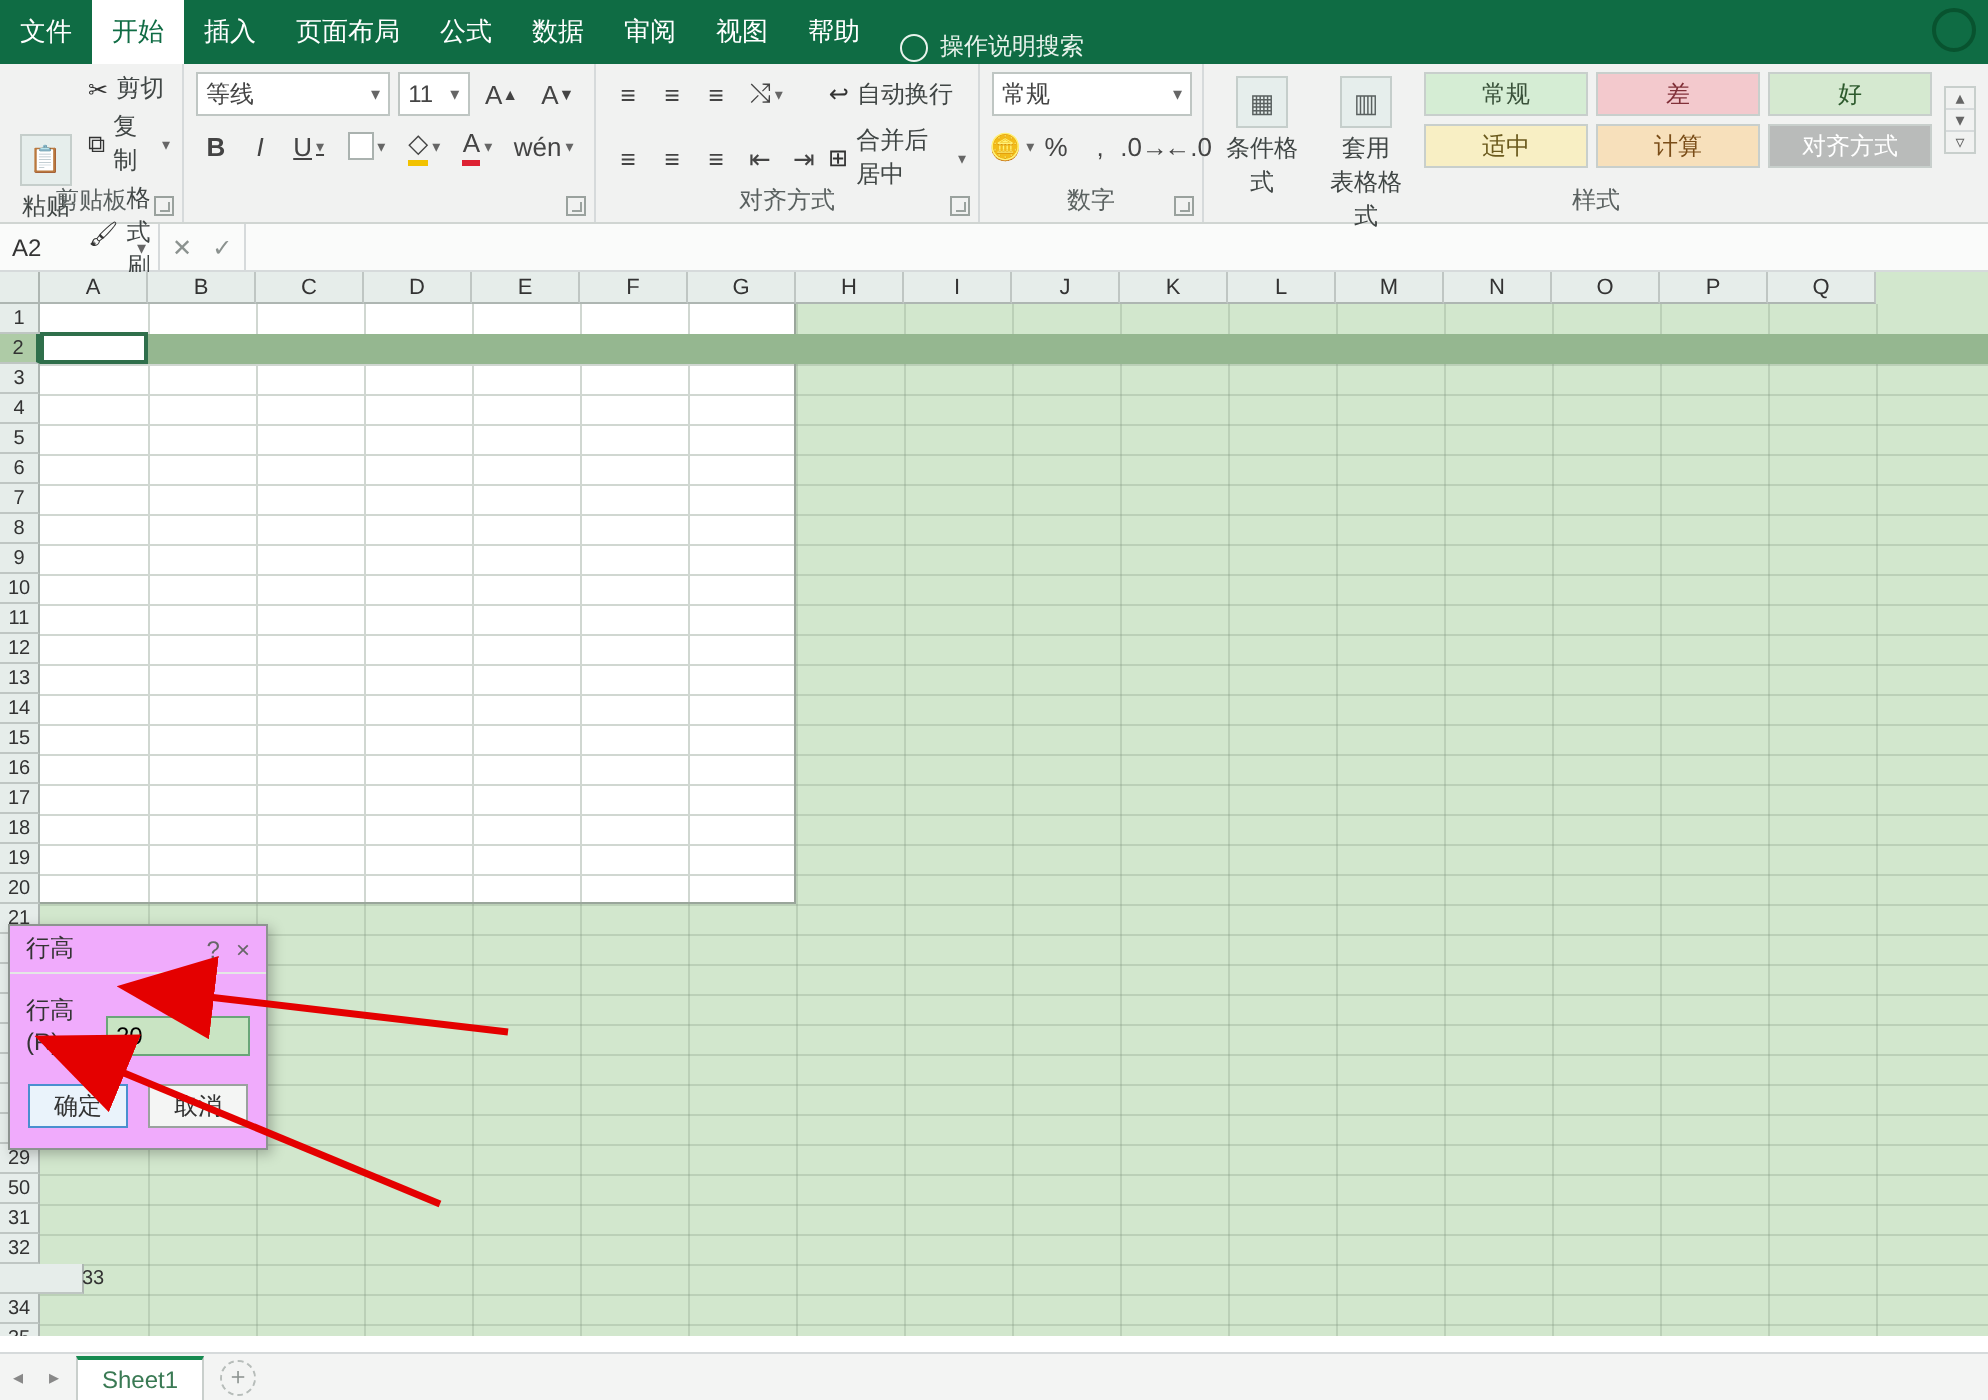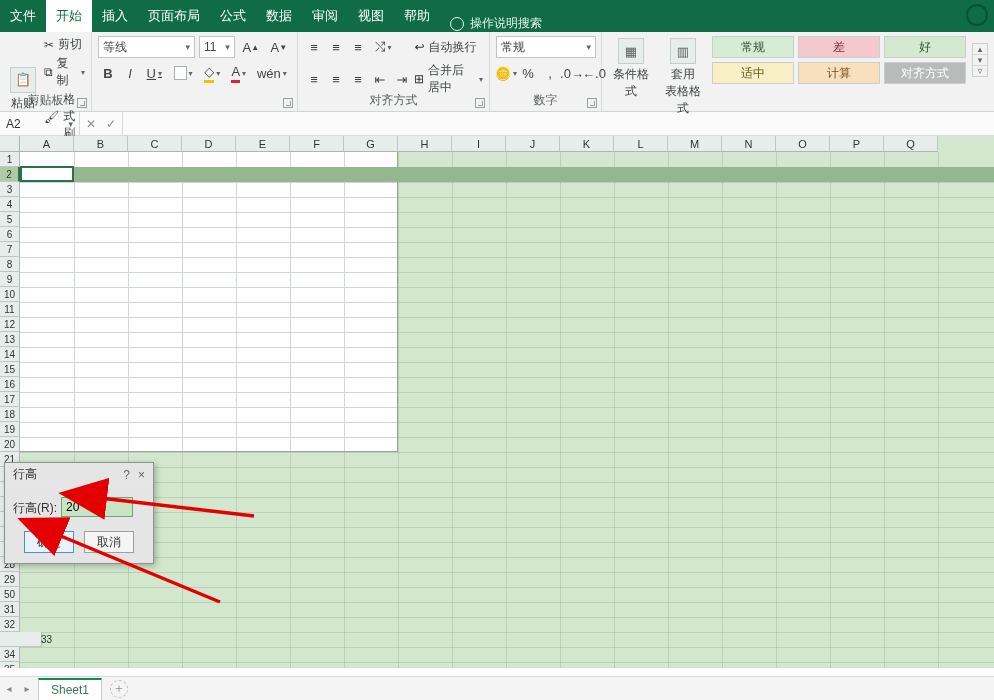--- a/index.html
+++ b/index.html
@@ -77,21 +77,21 @@
   .sel-row { position:absolute; left:0; right:0; background:#95b790; z-index:3; }
   .sel-cell { position:absolute; background:#fff; border:2px solid #2f6f4b; z-index:4; }
 
   
   .status { position:absolute; left:0; right:0; bottom:0; height:24px; background:#f3f4f3; border-top:1px solid #d6dadb; display:flex; align-items:center; }
   .navarrow { width:18px; height:18px; display:flex; align-items:center; justify-content:center; color:#888; font-size:10px; }
   .sheet-tab { padding:3px 12px; background:#fff; border:1px solid #c9cfcc; border-bottom:none; border-top:2px solid #168a50; font-size:12px; color:#3a7a54; margin-left:2px; }
   .addsheet { width:18px; height:18px; border:1px dashed #b7bdba; border-radius:50%; margin-left:8px; display:flex; align-items:center; justify-content:center; font-size:12px; color:#8b928f; }
 
   
-  .dialog { position:absolute; width:150px; background:#e5e5e5; border:1px solid #8d9490; box-shadow:2px 2px 6px rgba(0,0,0,.25); z-index:20; }
+  .dialog { position:absolute; width:130px; background:#f0abfc; border:1px solid #8d9490; box-shadow:2px 2px 6px rgba(0,0,0,.25); z-index:20; }
   .dlg-title { height:24px; display:flex; align-items:center; padding:0 8px; border-bottom:1px solid #e4e7e5; font-size:12px; }
   .dlg-title .sp { margin-left:auto; display:flex; gap:8px; color:#666; }
   .dlg-title .closex { cursor:default; }
   .dlg-body { padding:10px 8px 6px 8px; display:flex; align-items:flex-end; gap:4px; }
   .dlg-body input.valbox { width:72px; height:20px; border:1px solid #6aa579; background:#c9e4c3; font-size:12px; padding:0 4px; }
   .dlg-foot { display:flex; gap:10px; justify-content:center; padding:8px 0 10px 0; }
   .dlg-btn { width:50px; height:22px; border:1px solid #9aa29e; background:#f4f5f4; font-size:12px; display:flex; align-items:center; justify-content:center; }
   .dlg-btn.primary { border:1px solid #4a8fcf; background:#eaf3fb; }
 
   
@@ -249,20 +249,21 @@
           <div class="swatch sw-calc">计算</div>
           <div class="swatch sw-check">对齐方式</div>
         </div>
         <div class="gallery-arrows">
           <div class="ga-item">▴</div>
           <div class="ga-item">▾</div>
           <div class="ga-item">▿</div>
         </div>
       </div>
     </div>
+    <div class="group-label">样式</div>
   </div>
 </div>
 
 <div class="fx-row">
   <div class="namebox">
     <span>A2</span>
     <span class="arrow">▾</span>
   </div>
   <div class="fx-icons">
     <span>✕</span>

